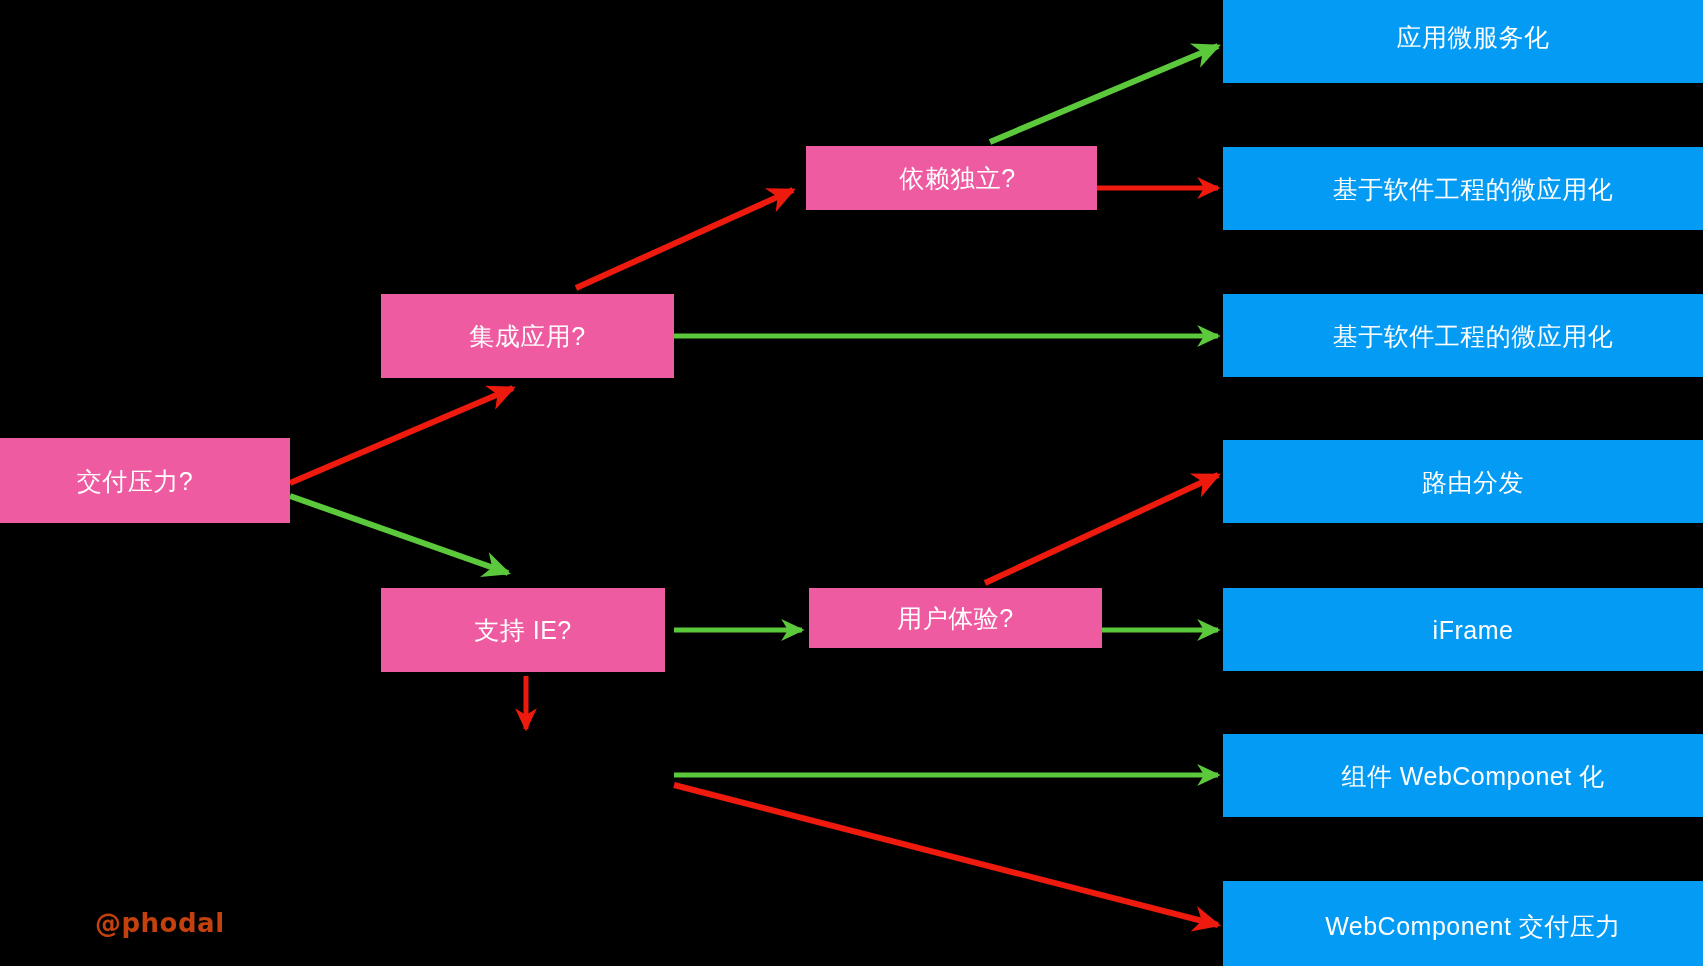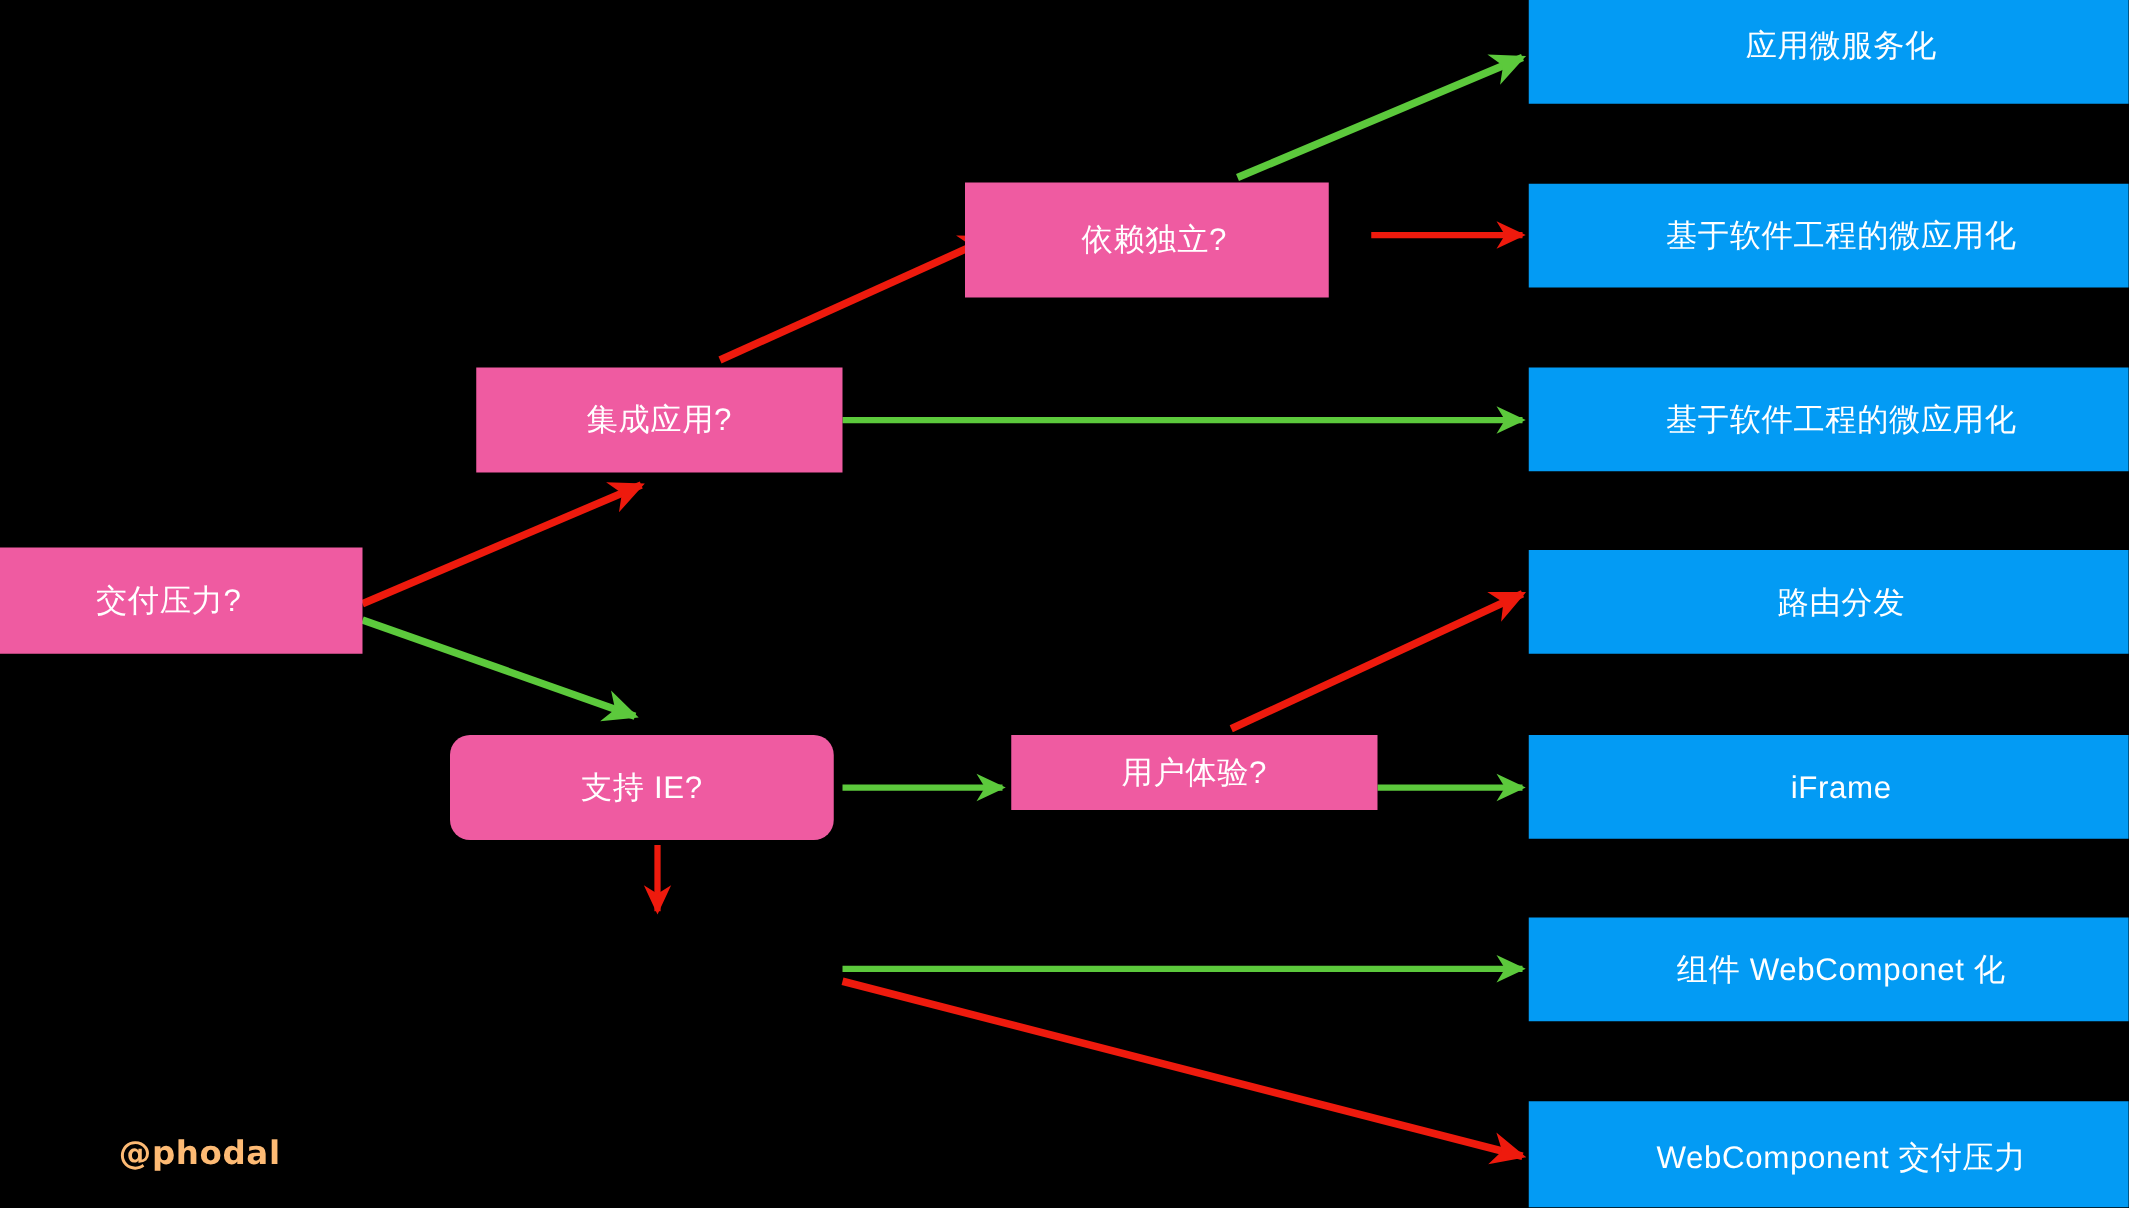--- a/index.html
+++ b/index.html
@@ -34,21 +34,21 @@
   #edges {
     position: absolute;
     left: 0;
     top: 0;
     width: 1703px;
     height: 966px;
     pointer-events: none;
   }
   .watermark {
     position: absolute;
-    color: #fdba74;
+    color: #c2410c;
     font-size: 26px;
     font-weight: bold;
     font-family: "DejaVu Sans", sans-serif;
     letter-spacing: 0.5px;
     user-select: none;
   }
 </style>
 </head>
 <body>
 
@@ -90,25 +90,25 @@
   </svg>
 
   <div class="node decision" style="left:-20px; top:438px; width:310px; height:85px;">
     <span>交付压力?</span>
   </div>
 
   <div class="node decision" style="left:381px; top:294px; width:293px; height:84px;">
     <span>集成应用?</span>
   </div>
 
-  <div class="node decision" style="left:772px; top:146px; width:291px; height:92px;padding-left:12px;">
+  <div class="node decision" style="left:806px; top:146px; width:291px; height:64px;padding-left:12px;">
     <span>依赖独立?</span>
   </div>
 
-  <div class="node decision" style="left:360px; top:588px; width:307px; height:84px;border-radius:16px;">
+  <div class="node decision" style="left:381px; top:588px; width:284px; height:84px;">
     <span>支持 IE?</span>
   </div>
 
   <div class="node decision" style="left:809px; top:588px; width:293px; height:60px;">
     <span>用户体验?</span>
   </div>
 
 
   <div class="node outcome" style="left:1223px; top:-10px; width:500px; height:93px;">
     <span>应用微服务化</span>

